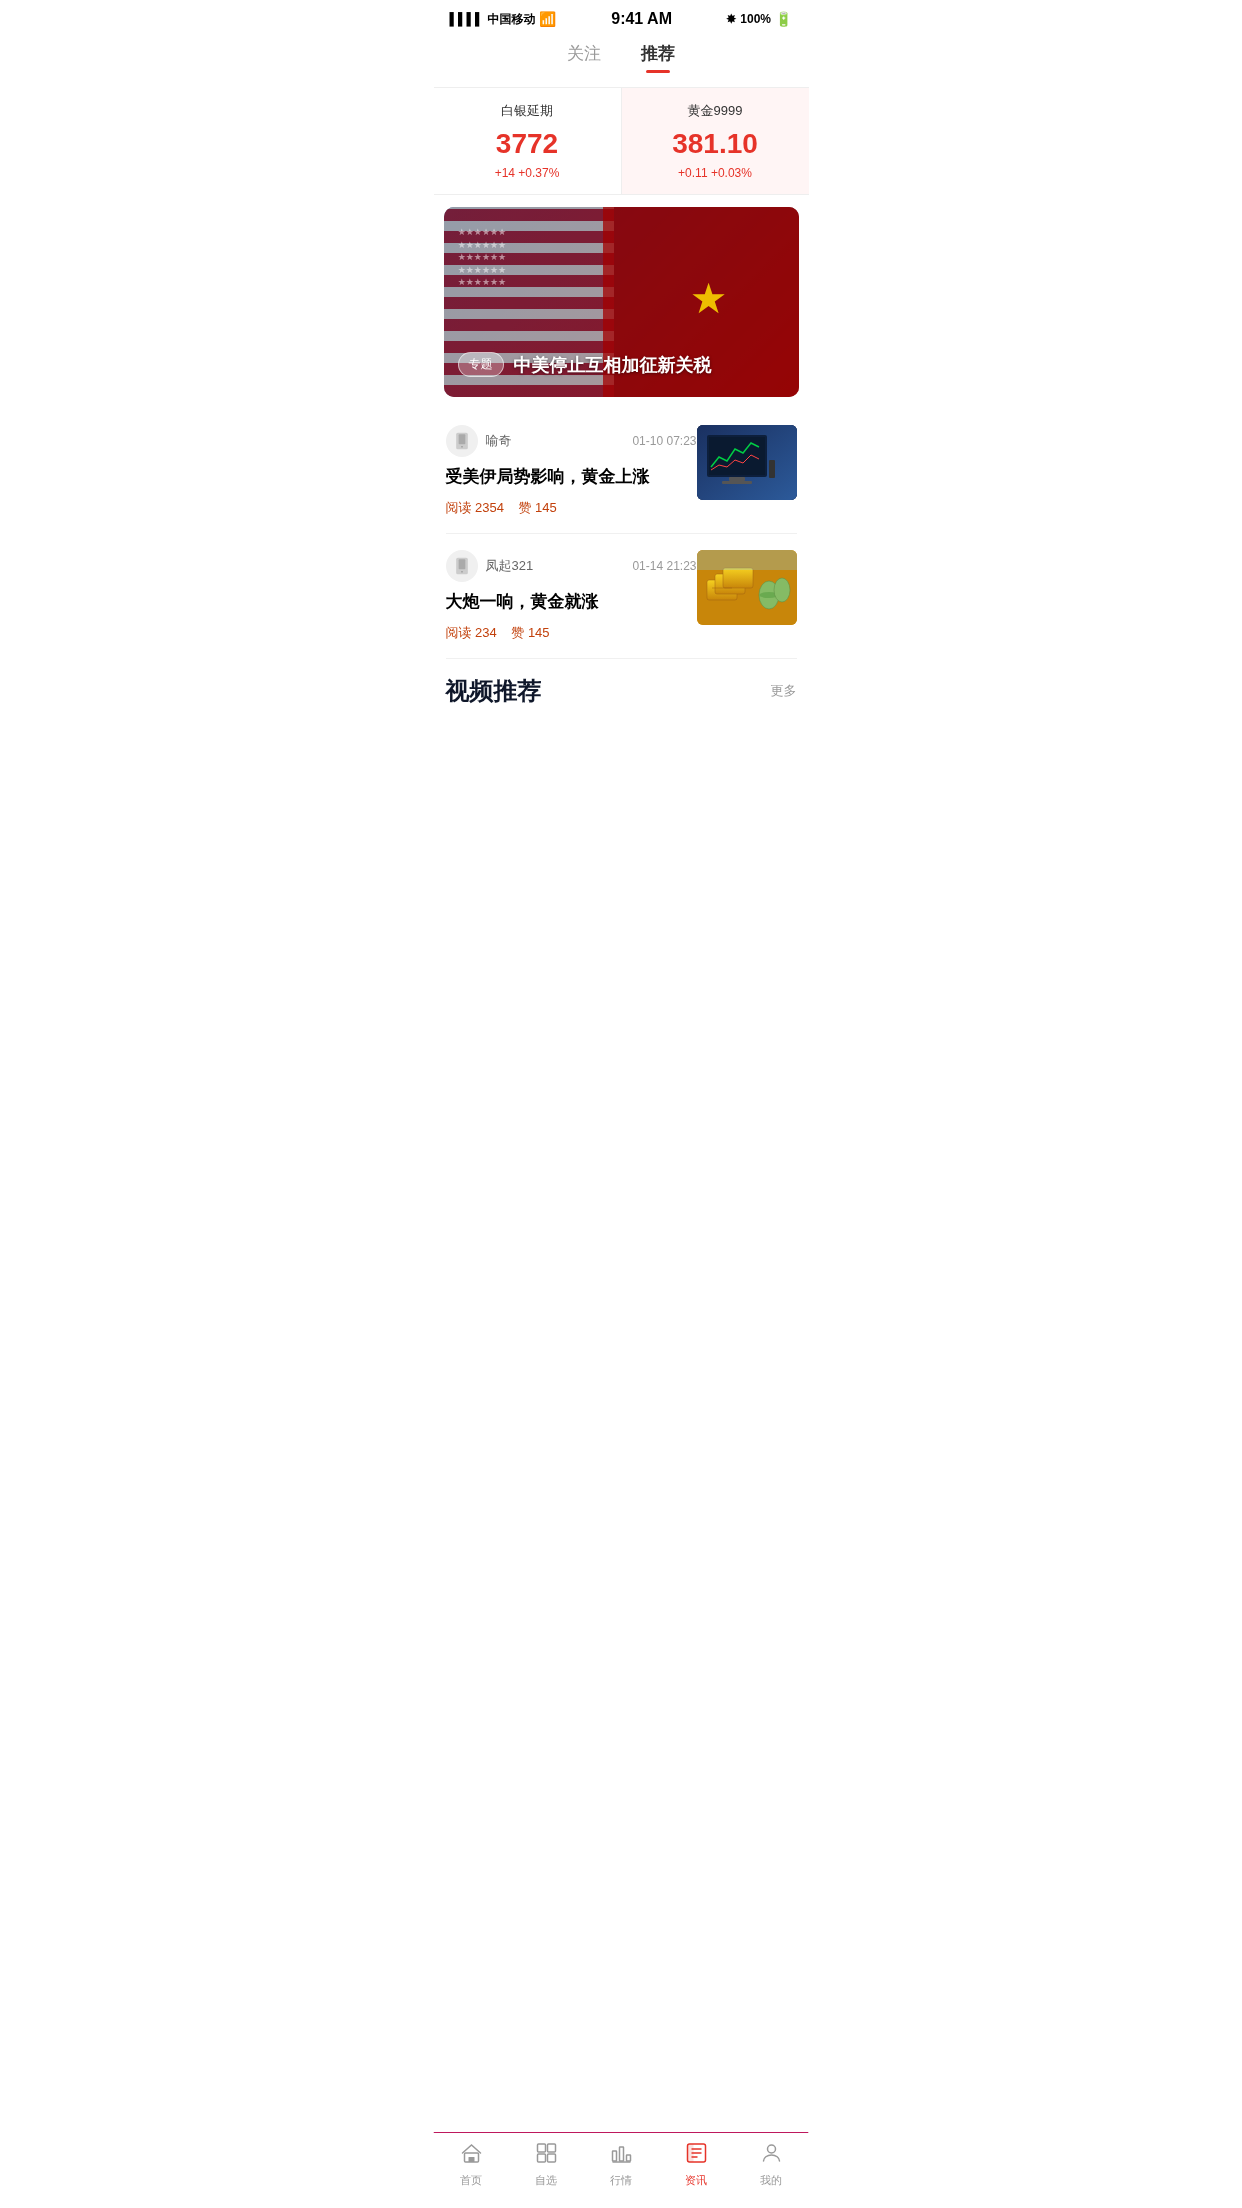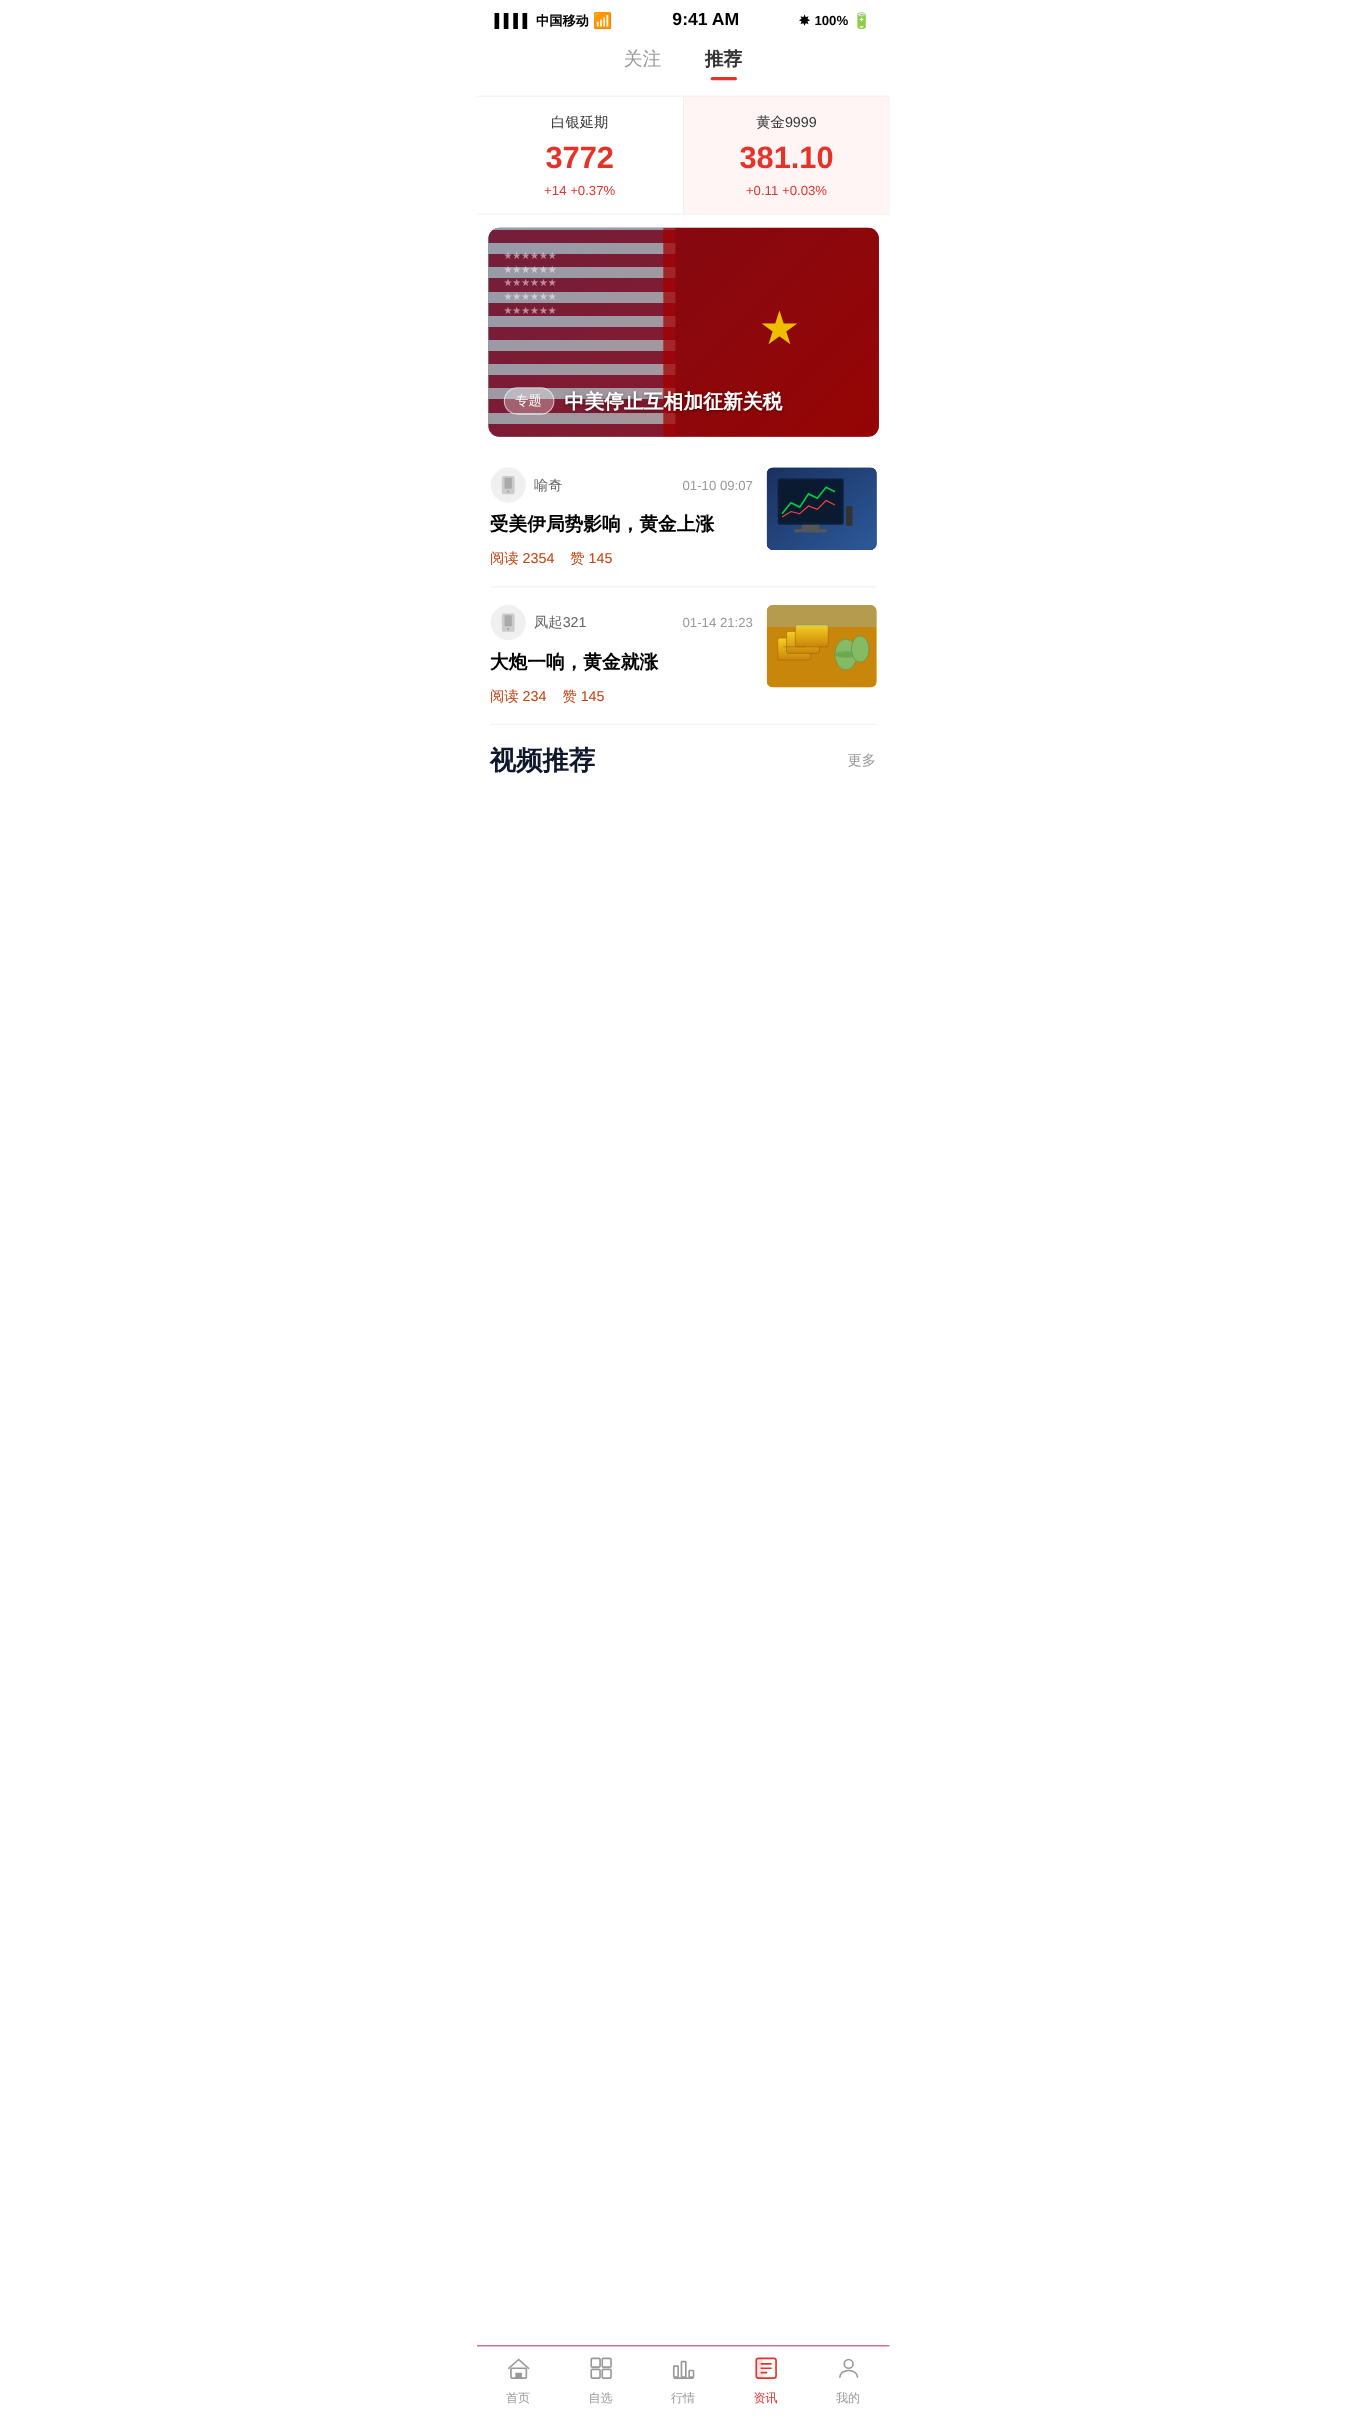--- a/index.html
+++ b/index.html
@@ -158,21 +158,21 @@
       font-size: 42px;
       opacity: 0.85;
     }
 
     
     .news-list { padding: 0 12px; }
     .news-item {
       display: flex;
       padding: 16px 0;
       border-bottom: 1px solid #f0f0f0;
-      gap: 12px;
+      gap: 0;
     }
     .news-item-left { flex: 1; min-width: 0; }
     .news-item-right {
       width: 100px;
       height: 75px;
       border-radius: 6px;
       overflow: hidden;
       flex-shrink: 0;
     }
     .news-meta {
@@ -344,21 +344,21 @@
         <div class="news-author">
           <div class="avatar-phone">
             <svg width="20" height="20" viewBox="0 0 24 24" fill="none">
               <rect x="5" y="2" width="14" height="20" rx="2" fill="#ccc"></rect>
               <rect x="8" y="4" width="8" height="12" rx="1" fill="#aaa"></rect>
               <circle cx="12" cy="19" r="1" fill="#999"></circle>
             </svg>
           </div>
           <span class="author-name">喻奇</span>
         </div>
-        <span class="news-time">01-10 09:07</span>
+        <span class="news-time">01-10 07:23</span>
       </div>
       <div class="news-headline">受美伊局势影响，黄金上涨</div>
       <div class="news-stats">
         <span>阅读 2354</span>
         &nbsp;&nbsp;
         <span>赞 145</span>
       </div>
     </div>
     <div class="news-item-right">
       <div class="thumb-chart">

